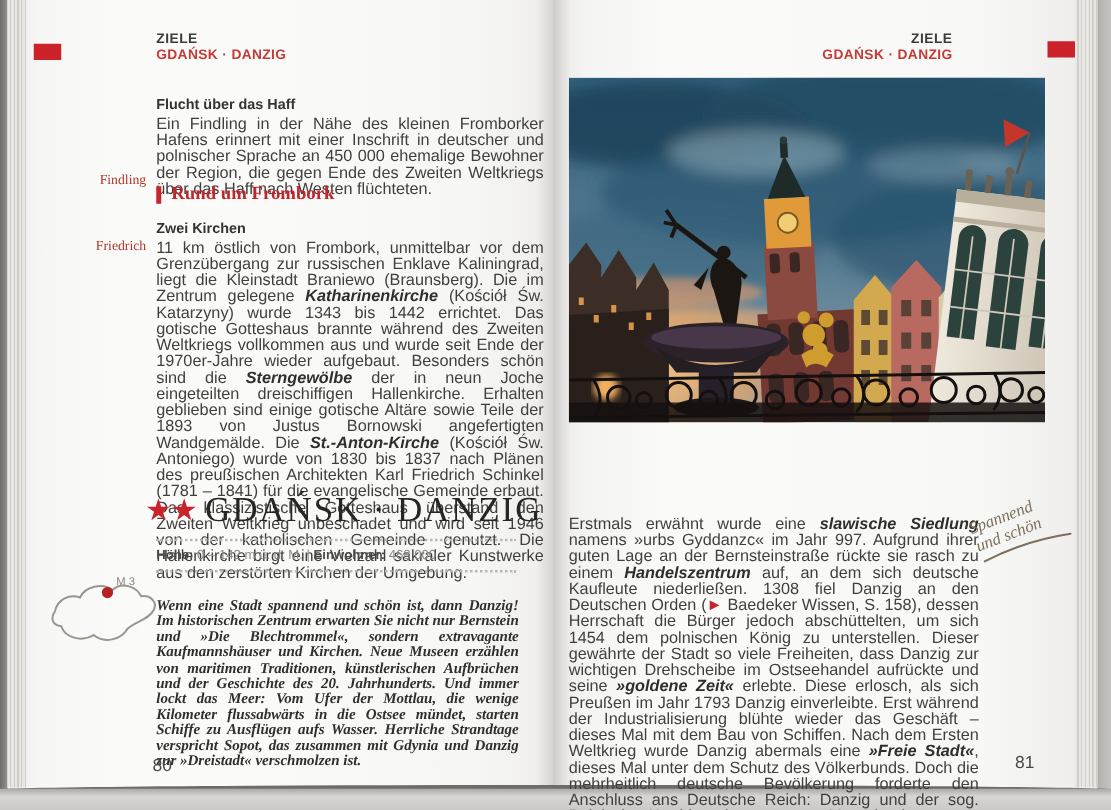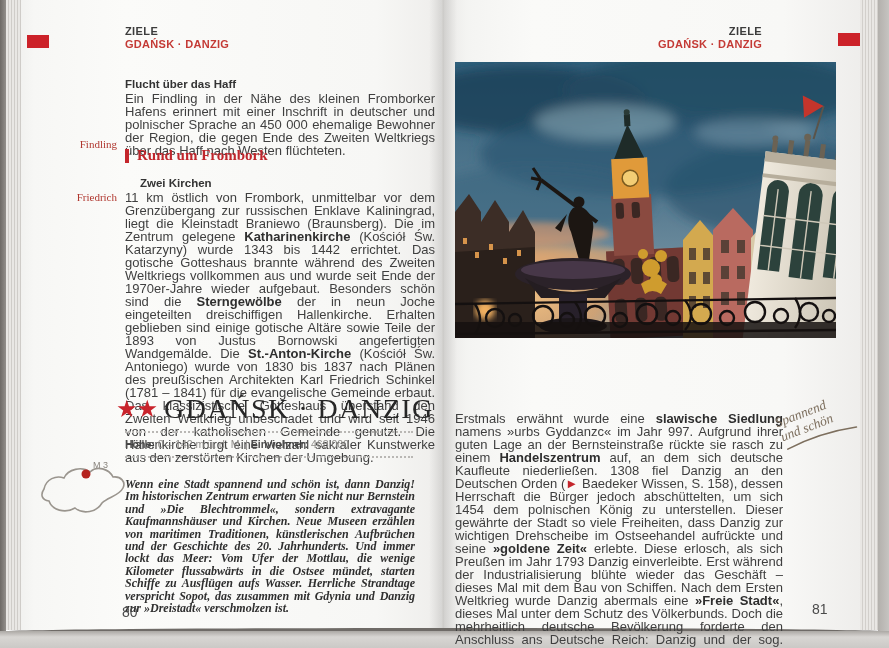--- a/index.html
+++ b/index.html
@@ -26,21 +26,21 @@
   .below-book{position:absolute;left:0;top:631px;width:889px;height:17px;
     background:linear-gradient(#aba8a4 0,#d8d6d3 6px,#cbc9c6 17px);}
   
   .kicker{font-size:11px;font-weight:bold;color:#3c3c3c;letter-spacing:.4px;line-height:13px;}
   .chapter{font-size:11px;font-weight:bold;color:#c43a35;letter-spacing:.3px;line-height:13px;}
   .tab{position:absolute;width:22px;height:13px;background:#cc2229;}
   .mlabel{position:absolute;left:55px;width:62px;text-align:right;
     font-family:"Liberation Serif",serif;font-size:11px;color:#b0372f;}
   .h3{position:absolute;font-size:11.5px;font-weight:bold;color:#333;}
   .body-txt{position:absolute;font-size:13px;line-height:13px;color:#3f3f3f;text-align:justify;}
-  .body-txt b{color:#2e2e2e;}
+  .body-txt b{color:#2e2e2e;font-style:italic;}
   .red-mark{color:#c4262c;}
   .band{position:absolute;display:flex;align-items:center;gap:8px;}
   .band .bar{width:4px;height:14px;background:#c4262c;}
   .band .band-label{font-family:"Liberation Serif",serif;font-weight:bold;
     font-size:15px;color:#c0262c;}
   .city-title-row{position:absolute;display:flex;align-items:center;gap:7px;}
   .stars{font-size:24px;color:#c9242c;letter-spacing:-1px;line-height:1;}
   .city-title{font-family:"Liberation Serif",serif;font-size:28px;color:#262626;
     letter-spacing:1.5px;line-height:1;}
   .info-box{position:absolute;border-top:2px dotted #b9b7b4;border-bottom:2px dotted #b9b7b4;
@@ -81,21 +81,21 @@
 
   <div class="h3" style="left:125px;top:78px;">Flucht über das Haff</div>
   <div class="mlabel" style="top:92px;margin-top:46px;">Findling</div>
   <div class="body-txt" style="left:125px;top:92px;width:310px;"><span>Ein Findling in der Nähe des kleinen Fromborker Hafens erinnert mit einer Inschrift in deutscher und polnischer Sprache an 450 000 ehemalige Bewohner der Region, die gegen Ende des Zweiten Weltkriegs über das Haff nach Westen flüchteten.</span></div>
 
   <div class="band" style="left:125px;top:147px;">
     <span class="bar"></span>
     <span class="band-label">Rund um Frombork</span>
   </div>
 
-  <div class="h3" style="left:125px;top:177px;margin-left:15px;">Zwei Kirchen</div>
+  <div class="h3" style="left:125px;top:177px;">Zwei Kirchen</div>
   <div class="mlabel" style="top:191px;">Friedrich</div>
   <div class="body-txt" style="left:125px;top:191px;width:310px;"><span>11 km östlich von Frombork, unmittelbar vor dem Grenzübergang zur russischen Enklave Kaliningrad, liegt die Kleinstadt Braniewo (Braunsberg). Die im Zentrum gelegene </span><b>Katharinenkirche</b><span> (Kościół Św. Katarzyny) wurde 1343 bis 1442 errichtet. Das gotische Gotteshaus brannte während des Zweiten Weltkriegs vollkommen aus und wurde seit Ende der 1970er-Jahre wieder aufgebaut. Besonders schön sind die </span><b>Sterngewölbe</b><span> der in neun Joche eingeteilten dreischiffigen Hallenkirche. Erhalten geblieben sind einige gotische Altäre sowie Teile der 1893 von Justus Bornowski angefertigten Wandgemälde. Die </span><b>St.-Anton-Kirche</b><span> (Kościół Św. Antoniego) wurde von 1830 bis 1837 nach Plänen des preußischen Architekten Karl Friedrich Schinkel (1781 – 1841) für die evangelische Gemeinde erbaut. Das klassizistische Gotteshaus überstand den Zweiten Weltkrieg unbeschadet und wird seit 1946 von der katholischen Gemeinde genutzt. Die Hallenkirche birgt eine Vielzahl sakraler Kunstwerke aus den zerstörten Kirchen der Umgebung.</span></div>
 
   <div class="city-title-row" style="left:116px;top:395px;">
     <span class="stars">★★</span>
     <span class="city-title">GDAŃSK · DANZIG</span>
   </div>
 
   <div class="info-box" style="left:125px;top:431px;width:288px;">
     <div><b>Höhe: </b><span>0 – 142 m ü. d. M. | </span><b>Einwohner: </b><span>468 000</span></div>

